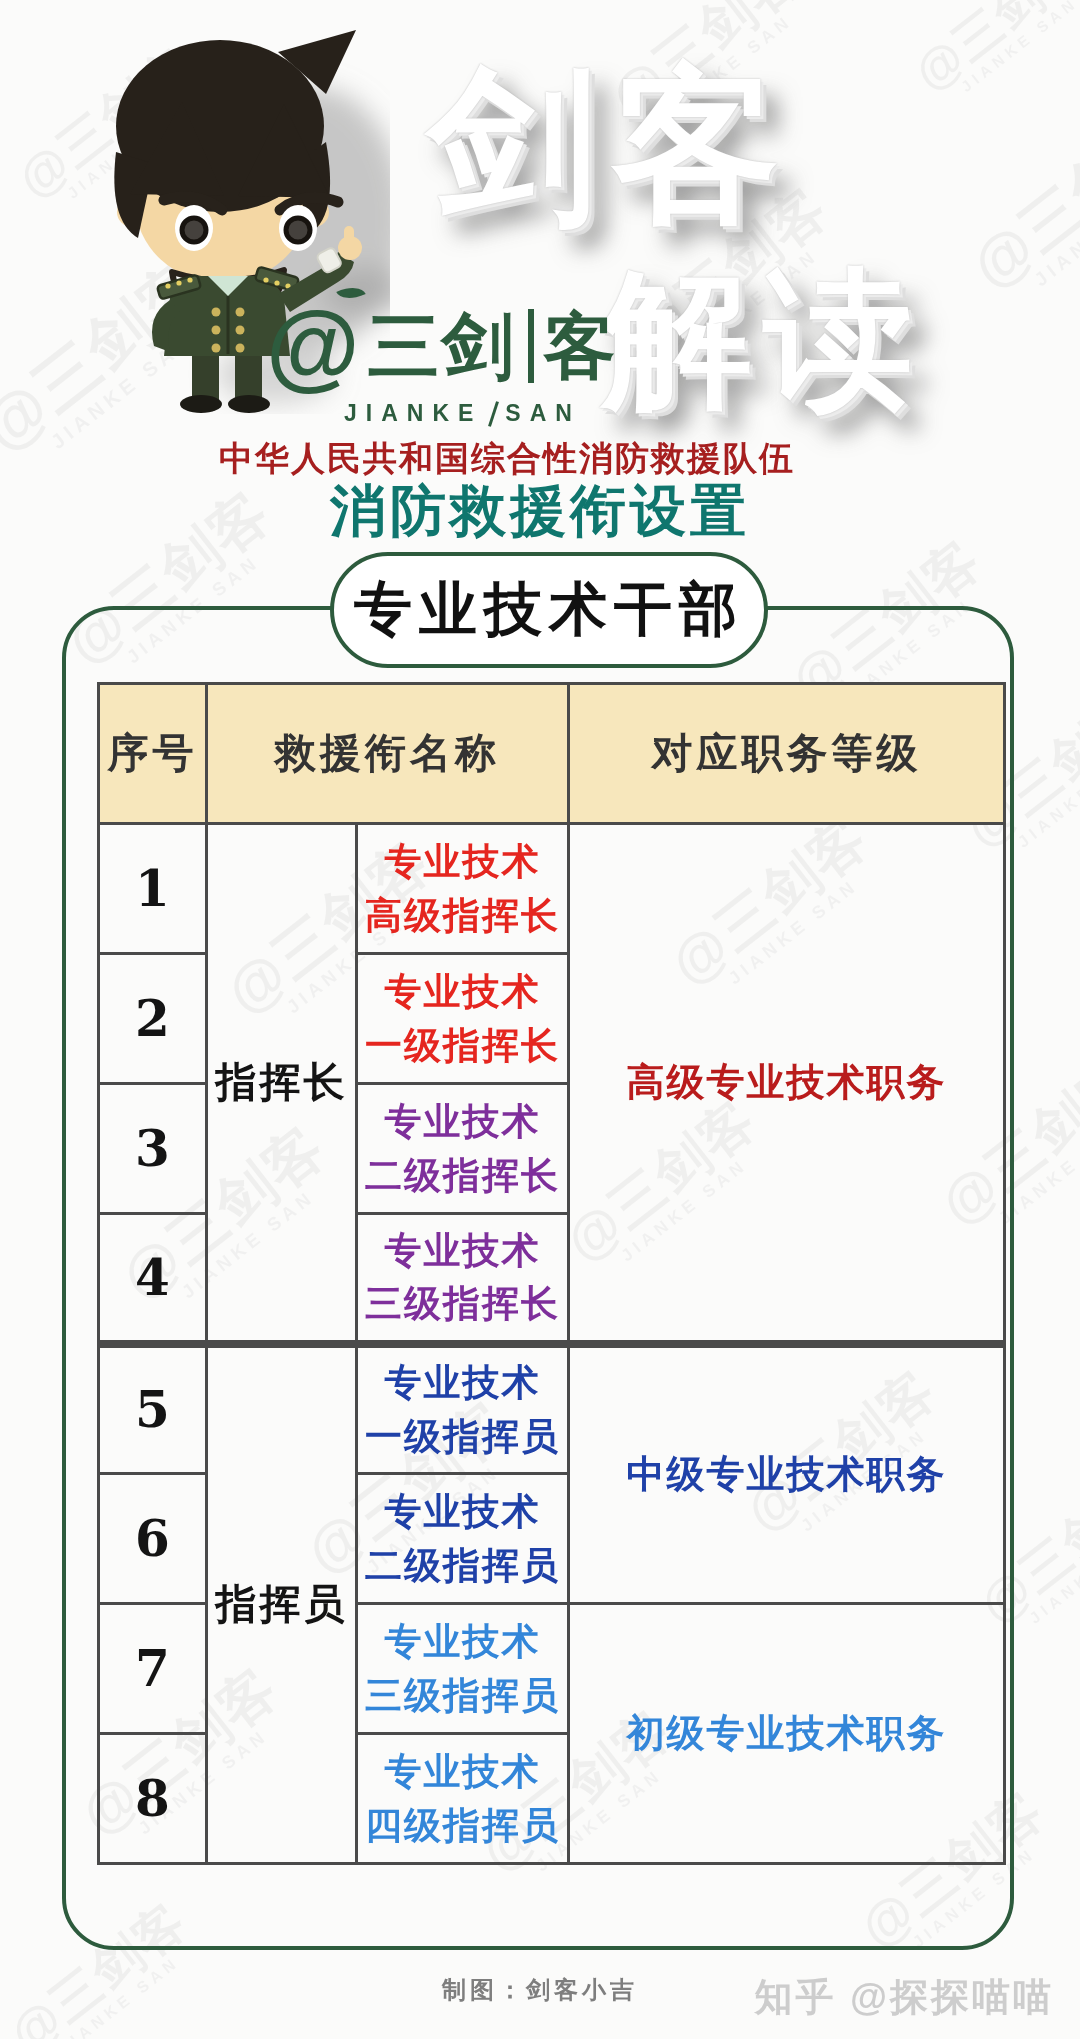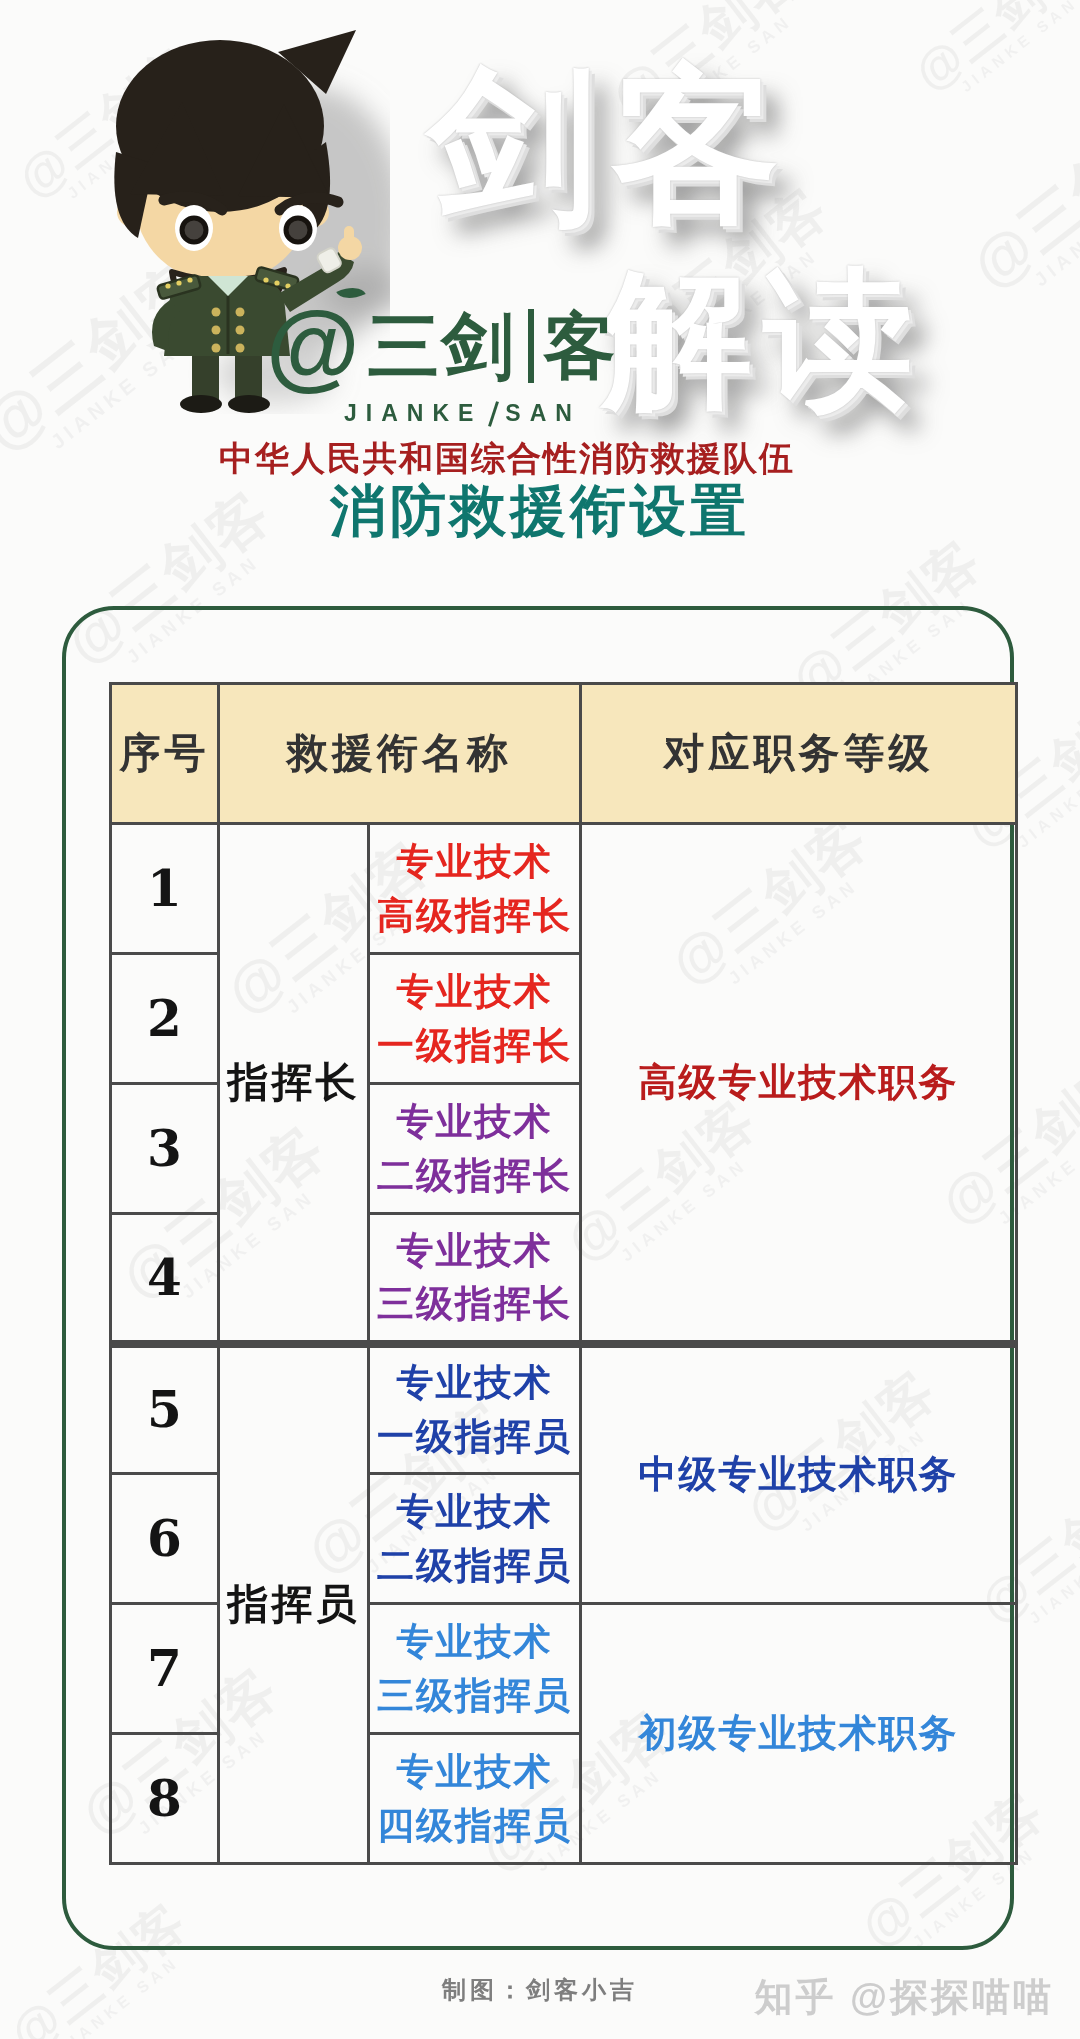--- a/index.html
+++ b/index.html
@@ -68,21 +68,21 @@
   }
   .pill {
     position:absolute; left:330px; top:552px; width:438px; height:116px; z-index:4;
     background:#ffffff; border:4px solid #2D5B3D; border-radius:60px;
     display:flex; align-items:center; justify-content:center;
     font-size:58px; font-weight:700; color:#111; letter-spacing:7px;
   }
 
   
   table.rank-table {
-    position:absolute; left:109px; top:682px; z-index:2;
+    position:absolute; left:97px; top:682px; z-index:2;
     width:906px; border-collapse:collapse; table-layout:fixed;
   }
   .rank-table th, .rank-table td {
     border:3px solid #4a4a4a; text-align:center; vertical-align:middle; padding:0;
     overflow:hidden;
   }
   .rank-table th {
     background:#F7E7BC; height:140px;
     font-size:41px; font-weight:700; color:#333; letter-spacing:4px;
   }
@@ -300,20 +300,21 @@
       <span>JIANKE</span>
       <span class="logo-slash"></span>
       <span>SAN</span>
     </div>
   </div>
 
   <div class="subtitle-red">中华人民共和国综合性消防救援队伍</div>
   <div class="main-title">消防救援衔设置</div>
 
   <div class="big-box"></div>
+  <div class="pill">专业技术干部</div>
 
   <table class="rank-table">
     <colgroup>
       <col style="width:108px">
         <col style="width:150px">
         <col style="width:212px">
         <col style="width:436px">
     </colgroup>
     <tbody>
       <tr>

